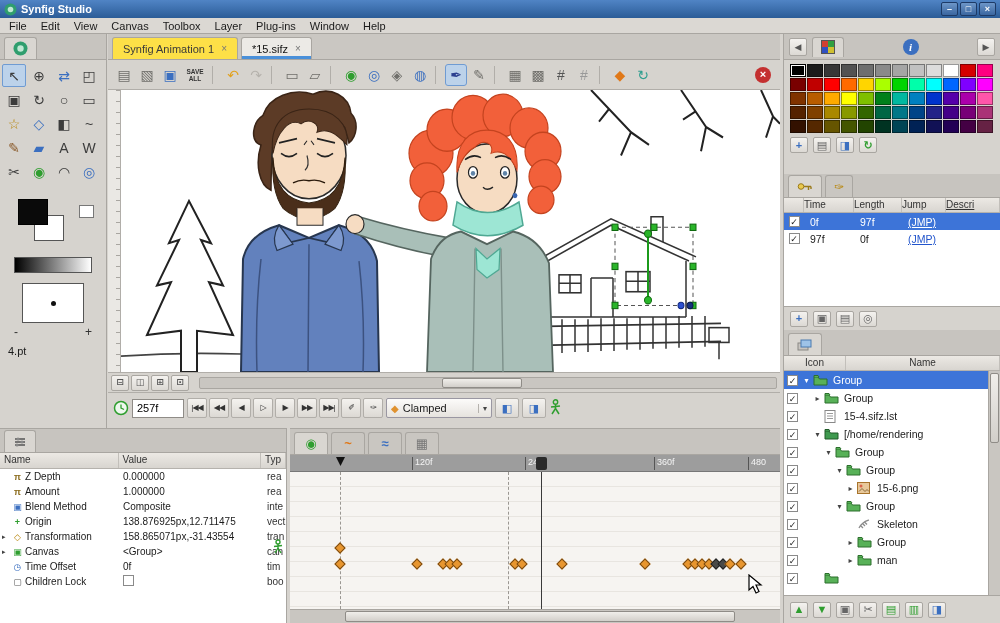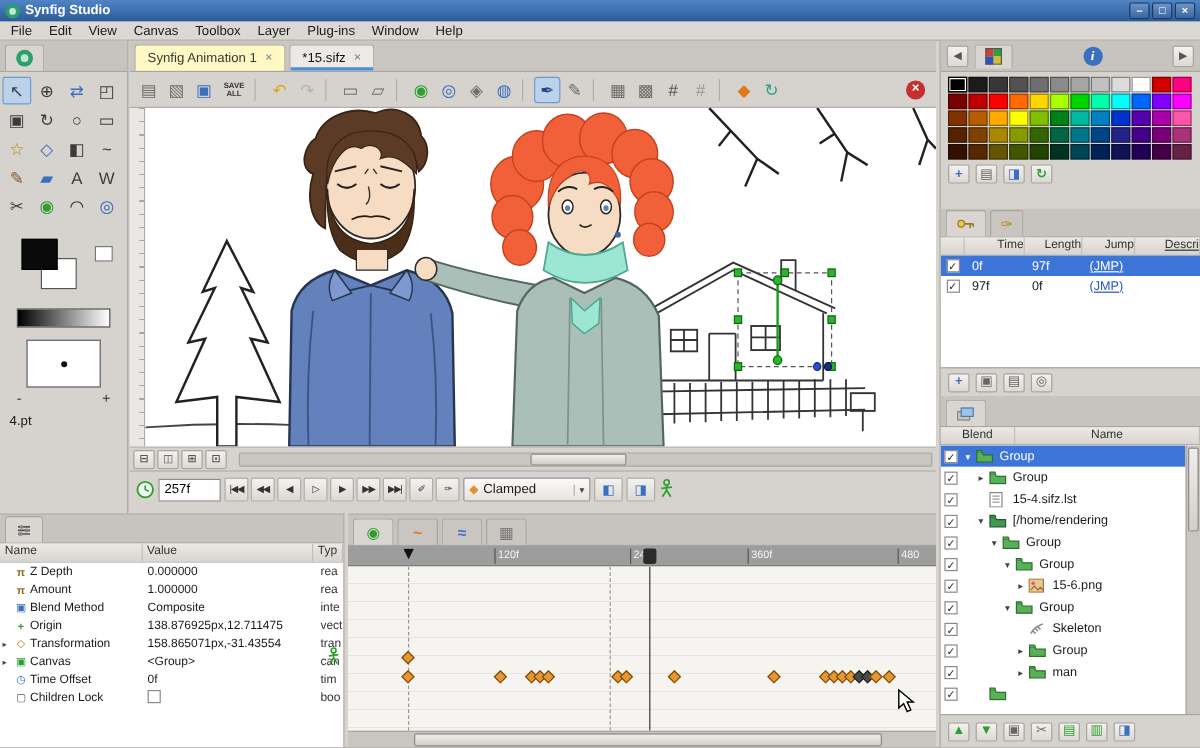--- a/index.html
+++ b/index.html
@@ -43,21 +43,21 @@
 .prow{display:flex;height:15px;font-size:10px;align-items:center;background:#fff;}
 .pname{width:120px;display:flex;align-items:center;gap:2px;padding-left:2px;overflow:hidden;}
 .pexp{width:8px;font-size:7px;color:#444;flex:none;}
 .picon{width:11px;font-size:9px;text-align:center;flex:none;font-weight:bold;}
 .pvalue{width:144px;padding-left:3px;overflow:hidden;white-space:nowrap;}
 .ptype{flex:1;padding-left:3px;color:#333;overflow:hidden;}
 .params-animate{position:absolute;right:2px;top:86px;}
 
 .center-panel{position:absolute;left:108px;top:34px;width:672px;height:389px;display:flex;flex-direction:column;background:#d6d3ce;}
 .ctabs{height:26px;background:#cac7c2;display:flex;align-items:flex-end;padding:3px 4px 0;gap:3px;border-bottom:1px solid #a9a6a1;}
-.ctab{height:22px;display:flex;align-items:center;gap:7px;padding:0 10px;background:#fef9c3;border:1px solid #a9a6a1;border-bottom:none;border-radius:3px 3px 0 0;color:#3a3a3a;}
+.ctab{height:22px;display:flex;align-items:center;gap:7px;padding:0 10px;background:#fde047;border:1px solid #a9a6a1;border-bottom:none;border-radius:3px 3px 0 0;color:#3a3a3a;}
 .ctab.active{background:#eceae6;color:#111;box-shadow:inset 0 -3px 0 #4a90d9;}
 .ctab-close{font-size:10px;color:#777;}
 .canvas-toolbar{height:30px;background:#d6d3ce;border-bottom:1px solid #b1aea9;display:flex;align-items:center;padding:0 5px;gap:1px;}
 .tb-btn{min-width:22px;height:22px;display:flex;align-items:center;justify-content:center;border-radius:3px;}
 .tb-btn.active{background:#bcd2ea;border:1px solid #6f9bd2;}
 .tb-glyph{font-size:14px;line-height:1;}
 .tb-text{font-size:6.5px;line-height:7px;width:26px;text-align:center;color:#333;font-weight:bold;white-space:pre-line;}
 .tb-sep{width:6px;height:18px;border-left:1px solid #b1aea9;margin:0 3px;}
 .tb-spacer{flex:1;}
 .tb-btn.circle{background:#c43030;border-radius:50%;width:16px;height:16px;min-width:16px;margin:0 4px;}
@@ -104,21 +104,21 @@
 .rspacer{flex:1;}
 .palette-grid{display:grid;grid-template-columns:repeat(12,16px);grid-auto-rows:13px;gap:1px;padding:4px 6px 2px;}
 .swatch{border:1px solid rgba(0,0,0,.4);}
 .swatch.selected{box-shadow:inset 0 0 0 1px #fff;border-color:#000;}
 .palette-toolbar,.keyframes-toolbar,.layers-toolbar{display:flex;gap:5px;padding:2px 6px;align-items:center;}
 
 .keyframes-panel{position:absolute;left:783px;top:174px;width:217px;height:156px;background:#d6d3ce;border-left:1px solid #a9a6a1;display:flex;flex-direction:column;}
 .keyframes-panel .panel-tabstrip{height:24px;}
 .ktable{flex:1;background:#fff;overflow:hidden;}
 .khead{display:flex;height:15px;background:linear-gradient(#ece9e4,#d8d5d0);border-bottom:1px solid #b5b2ad;font-size:10px;color:#333;}
-.khead span{border-right:1px solid #c2bfba;text-align:right;padding-top:1px;}
+.khead span{border-right:1px solid #c2bfba;text-align:left;padding-top:1px;}
 .kc0{width:20px;flex:none;display:flex;align-items:center;justify-content:center;}
 .kc1{width:50px;flex:none;}.kc2{width:48px;flex:none;}.kc3{width:44px;flex:none;}.kc4{flex:1;text-decoration:underline;}
 .krow{display:flex;height:17px;align-items:center;background:#fff;font-size:10.5px;}
 .krow .kc1,.krow .kc2,.krow .kc3{padding-left:6px;}
 .krow.selected{background:#3d74d8;color:#fff;}
 .krow .kc3{color:#2255cc;text-decoration:underline;}
 .krow.selected .kc3{color:#fff;}
 .keyframes-toolbar{height:24px;border-top:1px solid #a9a6a1;background:#d6d3ce;}
 
 .layers-panel{position:absolute;left:783px;top:330px;width:217px;height:293px;background:#d6d3ce;border-left:1px solid #a9a6a1;display:flex;flex-direction:column;}
@@ -613,21 +613,21 @@
         <div class="ptab tt-tab inactive">
           <span style="color: rgb(59, 111, 192); font-size: 13px; font-weight: bold;">≈</span>
         </div>
         <div class="ptab tt-tab inactive">
           <span style="color: rgb(119, 119, 119); font-size: 13px; font-weight: bold;">▦</span>
         </div>
       </div>
     <div class="tt-ruler">
         <span class="tt-tick" style="left: 122px;">120f</span>
         <span class="tt-tick" style="left: 235px;">240f</span>
-        <span class="tt-tick" style="left: 333px; text-align: right;">360f</span>
+        <span class="tt-tick" style="left: 364px; text-align: right;">360f</span>
         <span class="tt-tick" style="left: 458px;">480</span>
         <div class="tt-cursorbox" style="left: 246px;"></div>
         <div class="tt-marker" style="left: 46px;"></div>
       </div>
     <div class="tt-body">
         <div class="tt-guide" style="left: 50px;"></div>
         <div class="tt-guide" style="left: 218px;"></div>
         <div class="tt-cursor" style="left: 251px;"></div>
         <div class="kf" style="left: 46px; top: 72px;"></div>
         <div class="kf" style="left: 46px; top: 88px;"></div>
@@ -808,21 +808,21 @@
   <div class="layers-panel">
     <div class="panel-tabstrip">
       <div class="ptab">
         <svg width="16" height="12">
             <rect x="1" y="4" width="10" height="7" fill="#c8c5c0" stroke="#8a8784"></rect>
             <rect x="4" y="1" width="10" height="7" fill="#9ec3e8" stroke="#4a7ab0"></rect>
           </svg>
       </div>
     </div>
     <div class="lhead">
-      <span class="lh0">Blend</span>
+      <span class="lh0">Icon</span>
       <span class="lh1">Name</span>
     </div>
     <div class="layers-wrap">
       <div class="layers-body">
           <div class="lrow selected">
             <span class="mini-check">✓</span>
             <span class="lindent" style="width: 0px;"></span>
             <span class="lexp">▾</span>
             <span class="licon">
               <svg width="15" height="12" viewBox="0 0 15 12">

